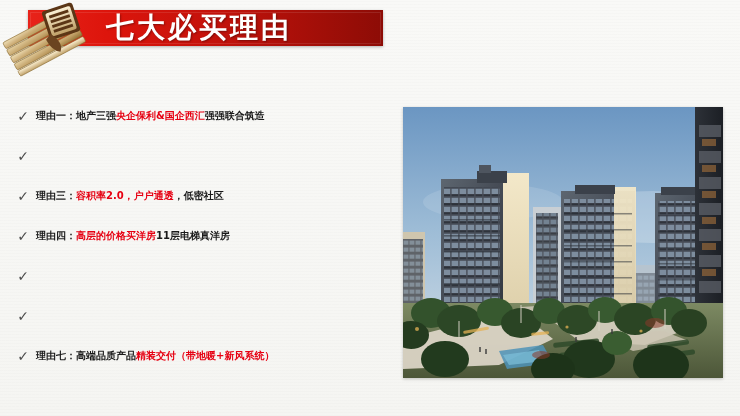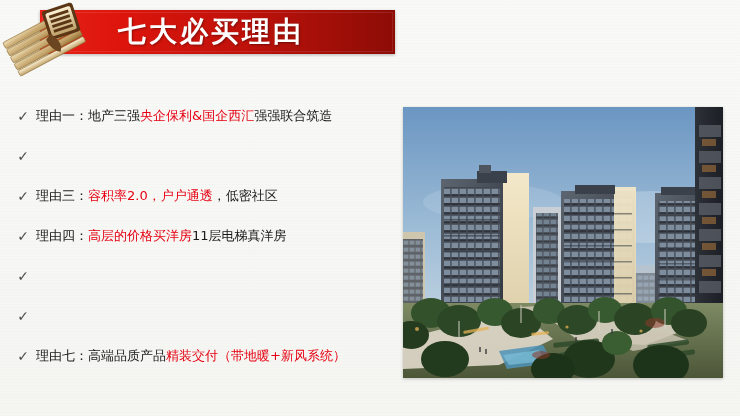--- a/index.html
+++ b/index.html
@@ -24,24 +24,24 @@
         rgba(0,0,0,0.012) 0px,
         rgba(0,0,0,0.012) 1px,
         rgba(255,255,255,0) 1px,
         rgba(255,255,255,0) 3px),
       linear-gradient(180deg, #f9f9f7 0%, #f5f5f2 100%);
   }
 
   
   .banner {
     position: absolute;
-    left: 40px;
+    left: 28px;
     top: 10px;
     width: 355px;
-    height: 44px;
+    height: 36px;
     background: linear-gradient(90deg,
         #e8231a 0%,
         #dd150c 22%,
         #c1120b 55%,
         #8d0c06 100%);
     box-shadow: 0 1px 3px rgba(0,0,0,0.28);
   }
   .banner-inner-line {
     position: absolute;
     left: 2px; top: 2px; right: 2px; bottom: 2px;
@@ -88,22 +88,22 @@
   .check {
     width: 26px;
     flex: 0 0 26px;
     text-align: center;
     color: #4c4c4c;
     font-size: 14px;
     line-height: 1;
     font-family: "DejaVu Sans", "Liberation Sans", sans-serif;
   }
   .reason-text {
-    font-size: 13px;
-    font-weight: normal;
+    font-size: 10px;
+    font-weight: bold;
     color: #1a1a1a;
     letter-spacing: 0px;
     font-family: "DejaVu Sans", "Liberation Sans", sans-serif;
   }
   .reason-text .red {
     color: #e60012;
   }
 
   
   .photo {

